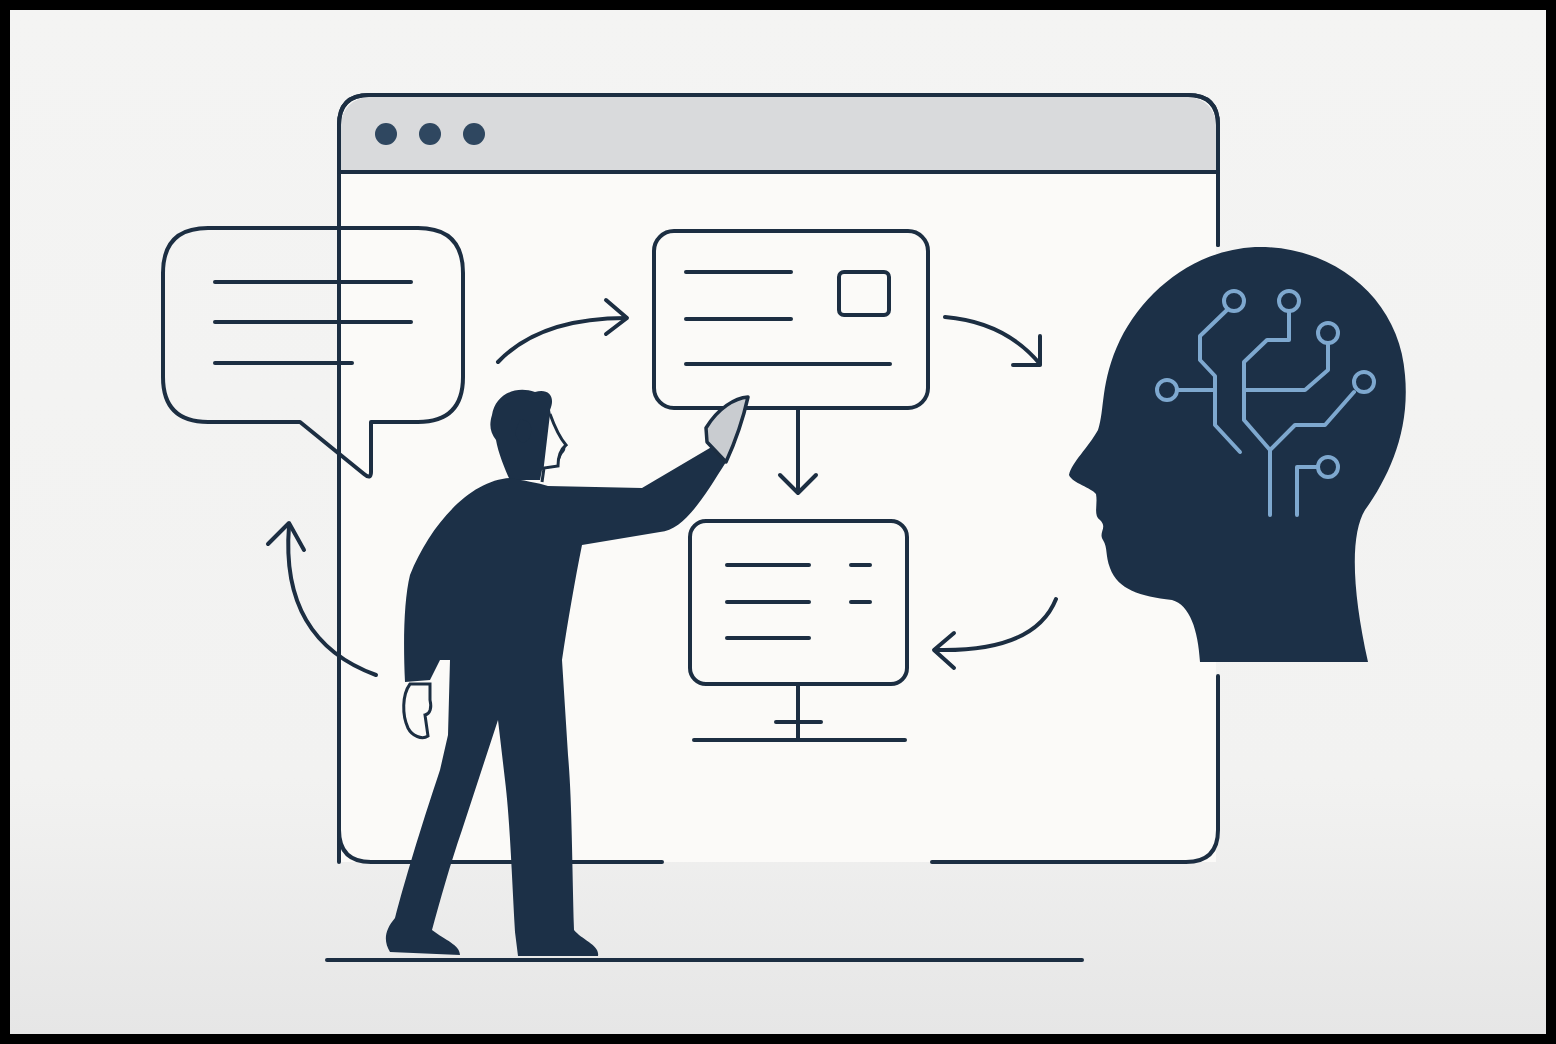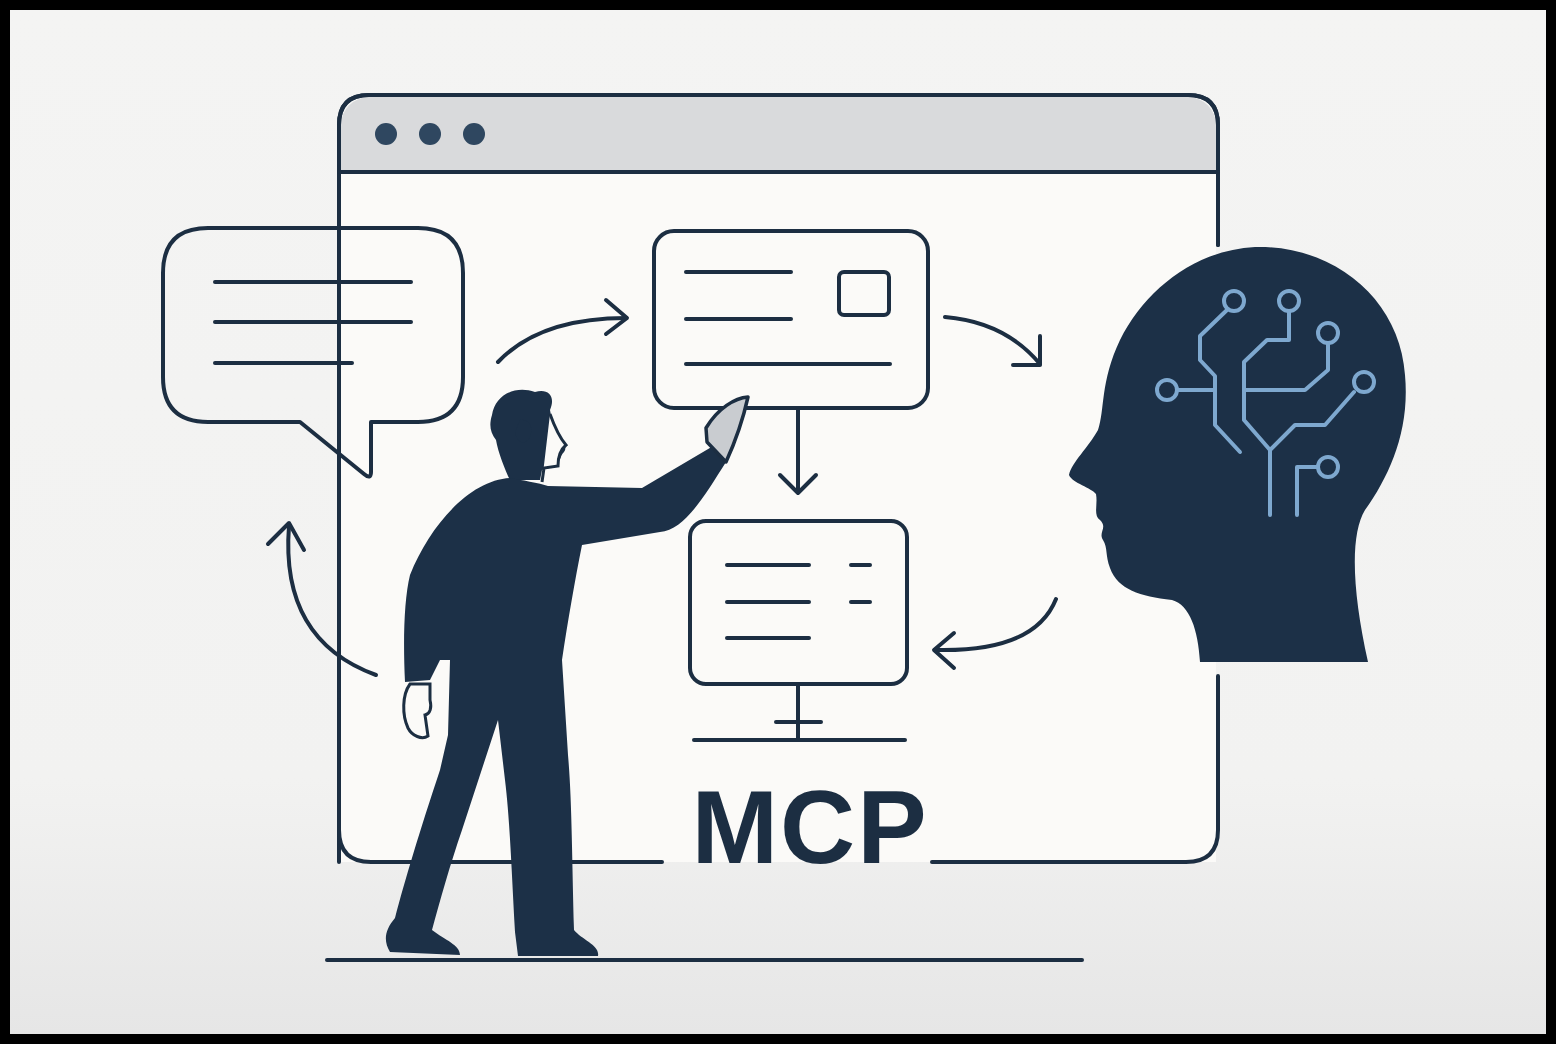--- a/index.html
+++ b/index.html
@@ -107,14 +107,13 @@
 
     <path class="dark" d="M510 478 C520 480 540 483 548 486 L642 488 L720 442 L726 462 C705 495 685 530 660 532 L582 545 C575 580 568 620 562 660 L568 755 C572 800 572 860 574 930 C582 940 600 945 598 956 L518 956 L515 932 C512 880 510 820 505 780 L498 720 L462 830 C450 865 440 900 432 930 C445 940 460 945 460 955 L390 952 C383 940 385 930 395 918 C405 880 420 830 440 770 L448 735 L450 660 L440 660 L430 680 L405 682 C403 640 404 600 410 575 C430 525 470 480 510 478 Z"></path>
 
     <path d="M706 428 C718 408 735 398 748 397 C744 415 736 440 726 462 L707 442 Z" fill="#c9ccd0" stroke="#1c2e42" stroke-width="3.5" stroke-linejoin="round"></path>
     <path d="M410 684 C402 695 402 715 408 728 C412 736 422 740 428 736 L425 715 C430 714 432 708 430 700 L430 684 Z" fill="#fbfaf8" stroke="#1c2e42" stroke-width="3"></path>
   </g>
 
   <line x1="327" y1="960" x2="1082" y2="960" class="stroke"></line>
 </svg>
 
-<div class="mcp-label">MCP</div>
 </div>
 
 </body></html>

